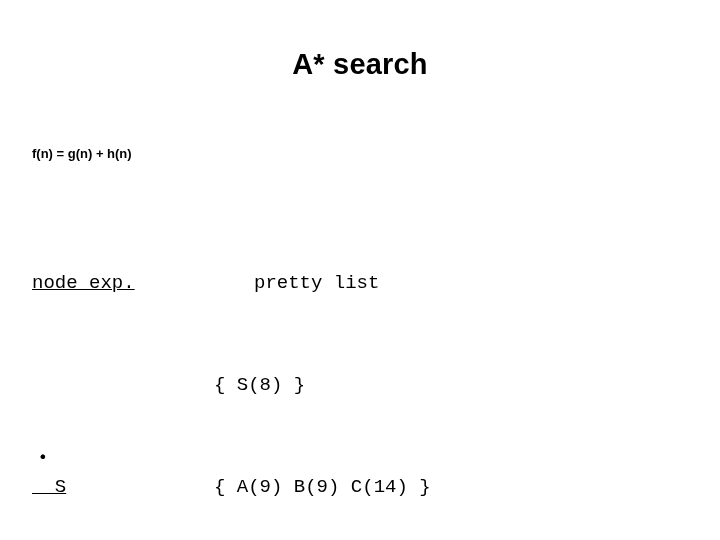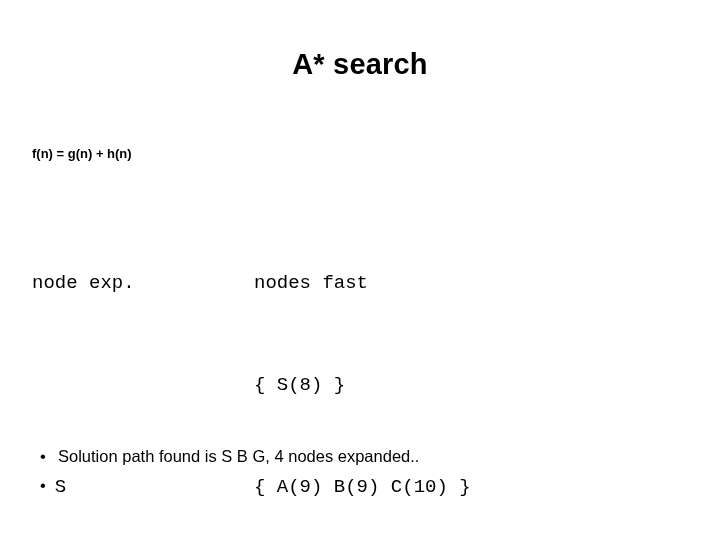--- a/index.html
+++ b/index.html
@@ -49,25 +49,25 @@
     white-space: pre;
   }
   .mono-row {
     display: block;
     white-space: pre;
   }
   .col-node {
     display: inline-block;
     width: 182px;
     white-space: pre;
+    text-decoration: underline;
   }
   .col-list {
     display: inline-block;
     white-space: pre;
-    margin-left: 40px;
   }
   .header-row .col-node {
     width: 182px;
   }
   .header-list {
     display: inline-block;
     padding-left: 40px;
     white-space: pre;
   }
   .bullets {
@@ -93,26 +93,26 @@
 </head>
 <body>
 
 <div class="slide">
 
   <div class="title">A* search</div>
 
   <div class="formula">f(n) = g(n) + h(n)</div>
 
   <div class="mono-block">
-    <span class="mono-row header-row"><span class="col-node">node exp.</span><span class="header-list">nodes fast</span></span>
+    <span class="mono-row header-row"><span class="col-node">node exp.</span><span class="header-list">pretty list</span></span>
     <span class="mono-row"><span class="col-node"></span><span class="col-list">{ S(8) }</span></span>
-    <span class="mono-row"><span class="col-node">  S</span><span class="col-list">{ A(9) B(9) C(10) }</span></span>
+    <span class="mono-row"><span class="col-node">  S</span><span class="col-list">{ A(9) B(9) C(14) }</span></span>
     
     
     
   </div>
 
   <div class="bullets">
-    <span class="bullet"><span class="dot">•</span><span>Solution path found is S B G, 4 nodes expanded..</span></span>
+    <span class="bullet"><span class="dot">•</span></span>
     <span class="bullet"><span class="dot">•</span></span>
   </div>
 
 </div>
 
 </body></html>

